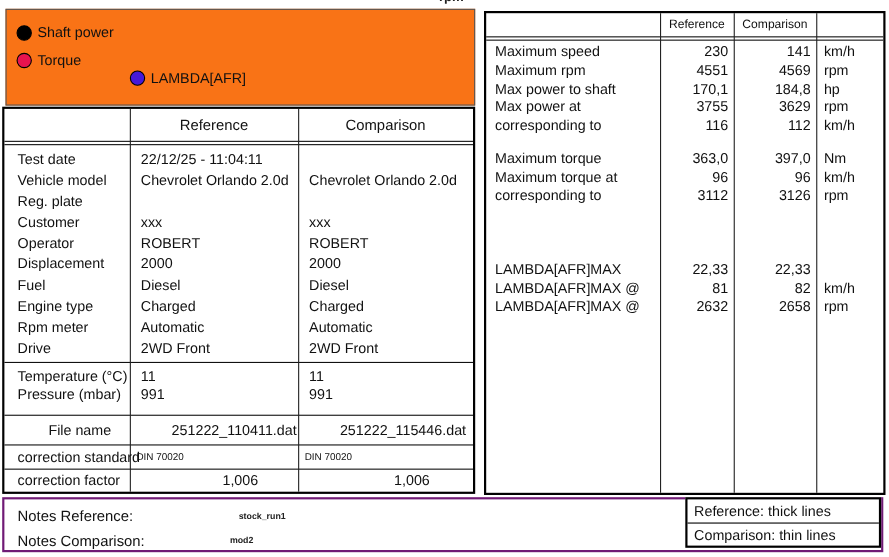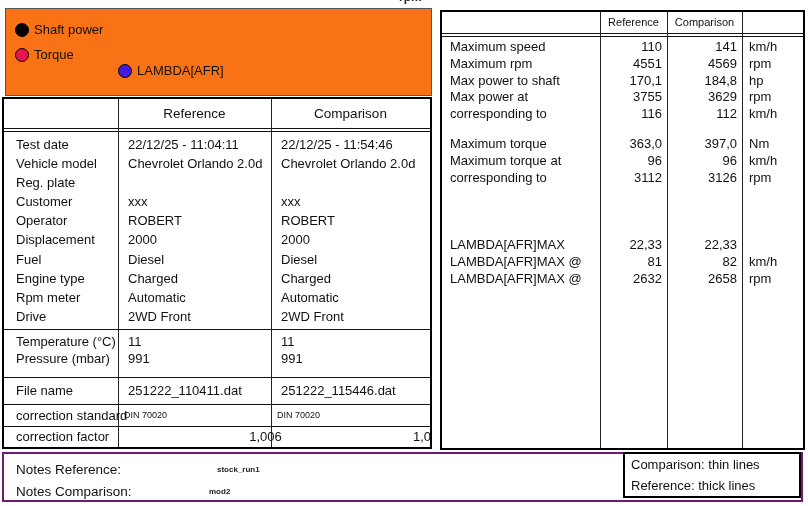--- a/index.html
+++ b/index.html
@@ -28,26 +28,26 @@
   .hline{height:0;border-top:1px solid #111;}
   .lsection{position:relative;}
   .lrow{display:flex;line-height:19.1px;}
   .lrow .c1{width:114px;padding-left:12px;box-sizing:border-box;white-space:nowrap;}
   .lrow .c2{width:153px;padding-left:10px;box-sizing:border-box;white-space:nowrap;overflow:hidden;}
   .lrow .c3{flex:1;padding-left:10px;box-sizing:border-box;white-space:nowrap;overflow:hidden;}
   .sec-main{height:197px;padding-top:3px;box-sizing:border-box;}
   .sec-env{height:47px;padding-top:3px;box-sizing:border-box;}
   .sec-env .lrow{line-height:17px;}
   .sec-file{height:26px;}
-  .sec-file .lrow{line-height:26px;}
+  .sec-file .lrow{line-height:26px;margin-left:28px;}
   .sec-corr{height:21px;}
   .sec-corr .lrow{line-height:21px;}
   .sec-corr .c2,.sec-corr .c3{font-size:9px;padding-left:6px;}
   .sec-factor{height:20px;}
-  .sec-factor .lrow{line-height:20px;gap:47px;}
+  .sec-factor .lrow{line-height:20px;}
   .sec-factor .c2,.sec-factor .c3{text-align:center;padding-left:0;margin-left:24px;}
 
   
   .rtable{position:absolute;left:440px;top:10px;width:365px;height:440px;border:2px solid #000;background:#fff;box-sizing:border-box;}
   .rtable .vline{position:absolute;top:0;bottom:0;width:1px;background:#222;}
   .rheader{display:flex;height:20px;align-items:center;font-size:11px;}
   .rheader .hc1{width:158px;}
   .rheader .hc2{width:67px;text-align:center;}
   .rheader .hc3{width:75px;text-align:center;}
   .rheader .hc4{flex:1;}
@@ -100,21 +100,20 @@
     <div class="hc1"></div>
     <div class="hc2">Reference</div>
     <div class="hc3">Comparison</div>
   </div>
   <div class="dline"></div>
 
   <div class="lsection sec-main">
     <div class="lrow">
       <div class="c1">Test date</div>
       <div class="c2">22/12/25 - 11:04:11</div>
-      <div class="c3">22/12/25 - 11:54:46</div>
     </div>
     <div class="lrow">
       <div class="c1">Vehicle model</div>
       <div class="c2">Chevrolet Orlando 2.0d</div>
       <div class="c3">Chevrolet Orlando 2.0d</div>
     </div>
     <div class="lrow">
       <div class="c1">Reg. plate</div>
       <div class="c2"></div>
       <div class="c3"></div>
@@ -207,21 +206,21 @@
     <div class="hc1"></div>
     <div class="hc2">Reference</div>
     <div class="hc3">Comparison</div>
     <div class="hc4"></div>
   </div>
   <div class="dline"></div>
 
   <div class="rrows">
     <div class="rrow">
       <div class="c1">Maximum speed</div>
-      <div class="c2">110</div>
+      <div class="c2">230</div>
       <div class="c3">141</div>
       <div class="c4">km/h</div>
     </div>
     <div class="rrow">
       <div class="c1">Maximum rpm</div>
       <div class="c2">4551</div>
       <div class="c3">4569</div>
       <div class="c4">rpm</div>
     </div>
     <div class="rrow">
@@ -288,15 +287,15 @@
 </div>
 
 <div class="notes-box">
   <div class="note-label" style="left:12px;top:8px;">Notes Reference:</div>
   <div class="note-value" style="left:213px;top:11px;">stock_run1</div>
   <div class="note-label" style="left:12px;top:30px;">Notes Comparison:</div>
   <div class="note-value" style="left:205px;top:33px;">mod2</div>
 </div>
 
 <div class="line-legend">
+  <div class="row first">Reference: thick lines</div>
   <div class="row">Comparison: thin lines</div>
-  <div class="row first">Reference: thick lines</div>
 </div>
 
 </body></html>

